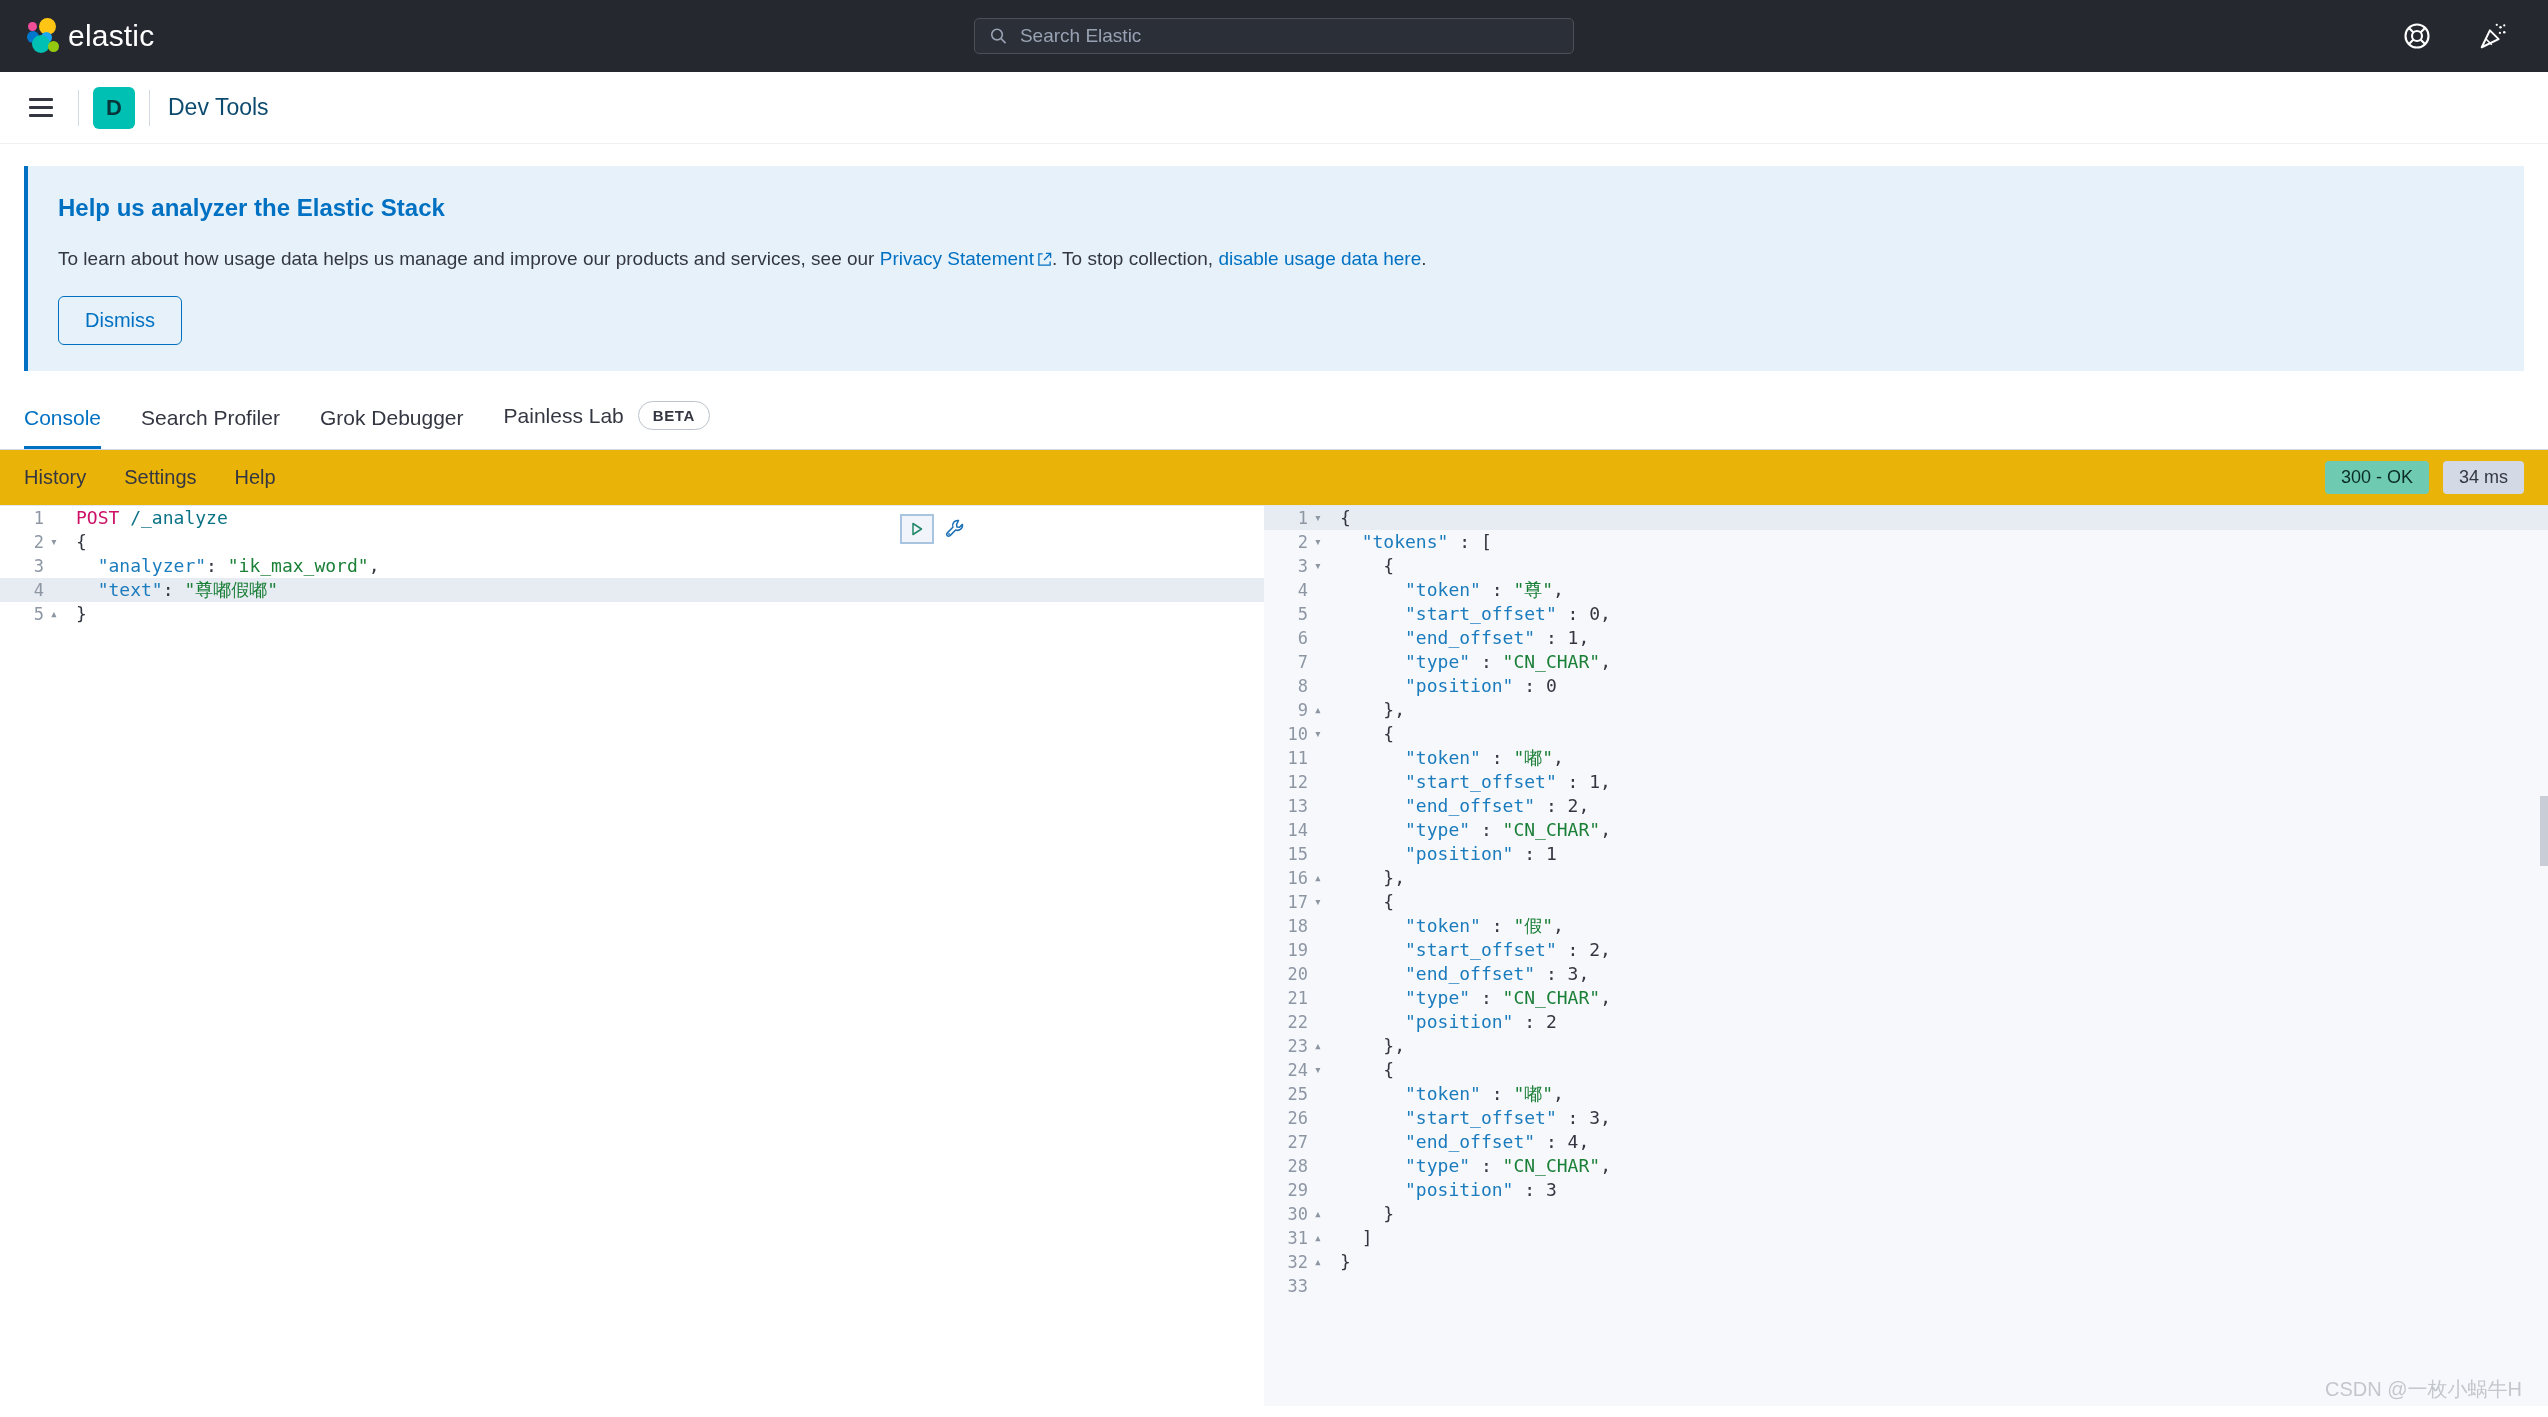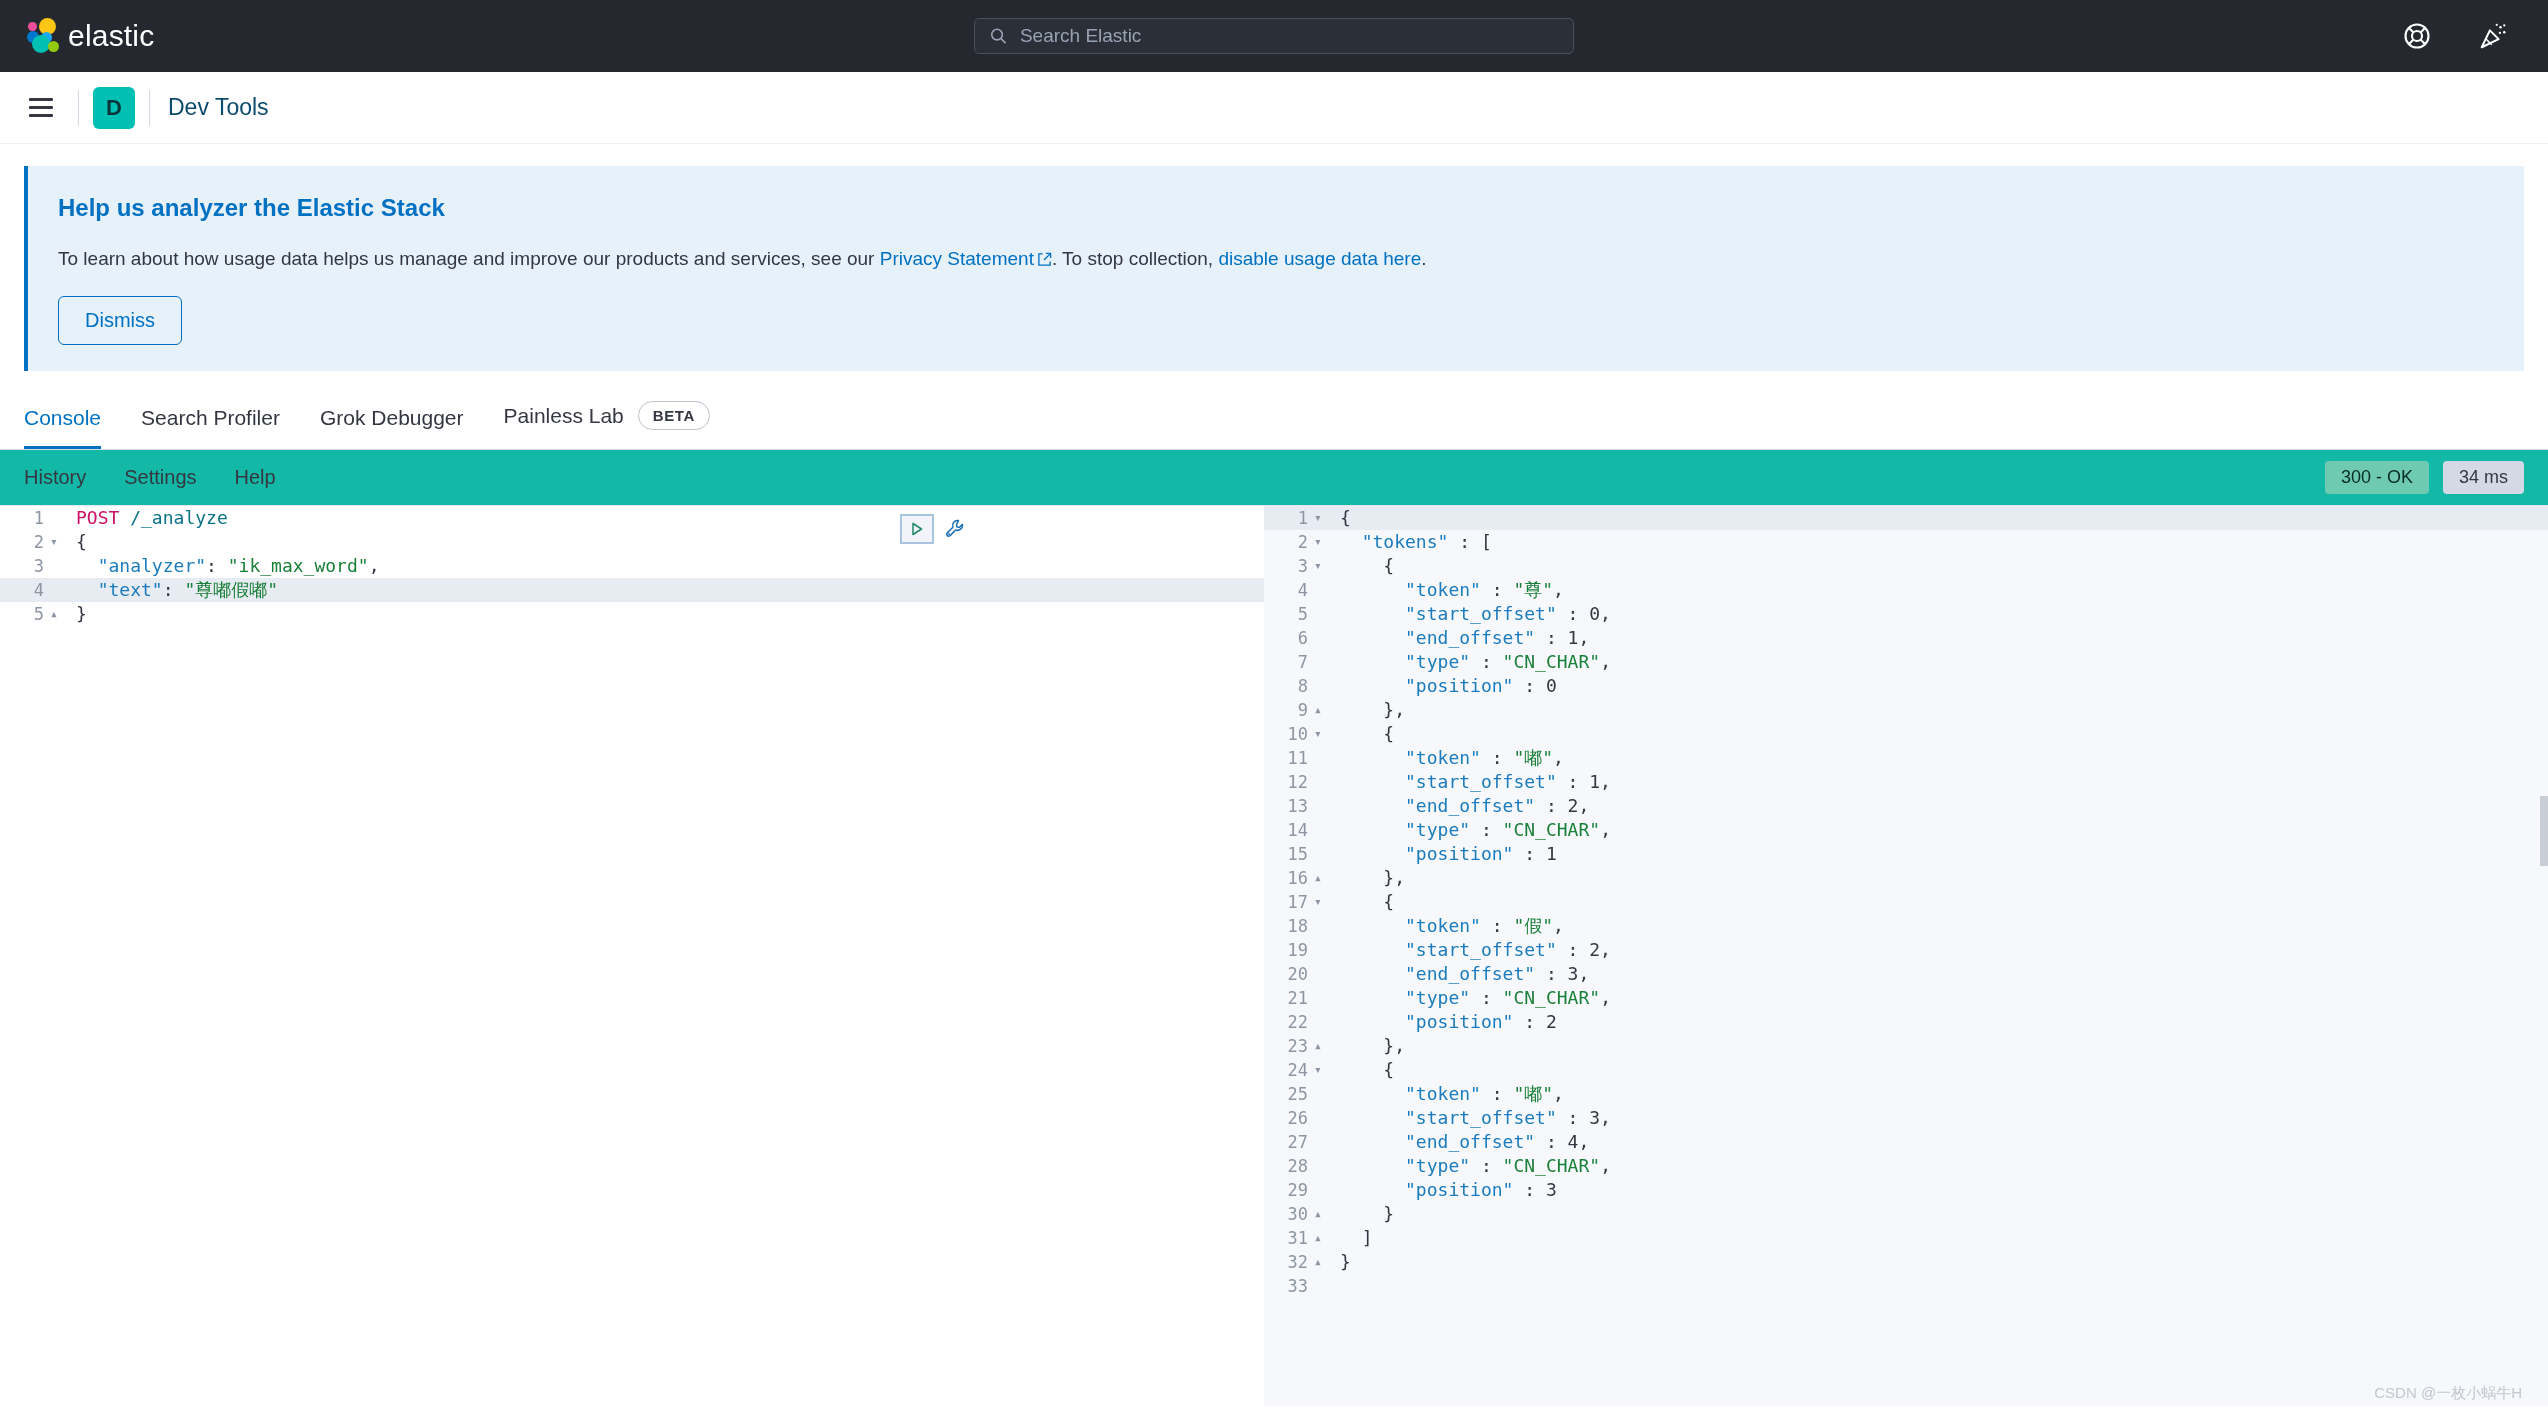--- a/index.html
+++ b/index.html
@@ -86,21 +86,21 @@
   }
   .tab.active { color: #0071c2; border-bottom-color: #0071c2; font-weight: 400; }
   .beta-badge {
     border: 1px solid #bcc3cd; border-radius: 18px; font-size: 15px; font-weight: 700;
     color: #343741; padding: 5px 14px; letter-spacing: .6px;
   }
 
   
   .console-toolbar {
     height: 56px; display: flex; align-items: center; gap: 38px;
-    padding: 0 24px; border-bottom: 1px solid #e3e7ee; background: #14b8a6;
+    padding: 0 24px; border-bottom: 1px solid #e3e7ee; background: #eab308;
   }
   .toolbar-link { font-size: 20px; color: #343741; cursor: pointer; }
   .status-wrap { margin-left: auto; display: flex; align-items: center; gap: 14px; }
   .status-ok {
     background: #6ecbb2; color: #0a2b26; font-size: 18px; font-weight: 400;
     padding: 6px 16px; border-radius: 4px;
   }
   .status-time {
     background: #d3dae6; color: #343741; font-size: 18px;
     padding: 6px 16px; border-radius: 4px;
@@ -143,21 +143,21 @@
     position: absolute; left: 1264px; top: 0; width: 22px; height: 100%;
     display: flex; align-items: center; justify-content: center;
     background: #fafbfd; cursor: col-resize; border-right: 1px solid #e3e7ee;
   }
   .drag-handle i { width: 3px; height: 22px; background: #4c525c; display: block; margin: 0 1px;}
 
   .res-bg { background: #f7f8fc; height: 100%; }
 
   .watermark {
     position: absolute; right: 26px; bottom: 14px;
-    color: #c3c7cd; font-size: 15px; font-family: "Liberation Sans", sans-serif;
+    color: #c3c7cd; font-size: 20px; font-family: "Liberation Sans", sans-serif;
   }
   .scroll-marker {
     position: absolute; right: 0; top: 290px; width: 8px; height: 70px; background: #c9ced6;
   }
 </style>
 </head>
 <body>
 
 <div class="top-header">
   <div class="brand">

